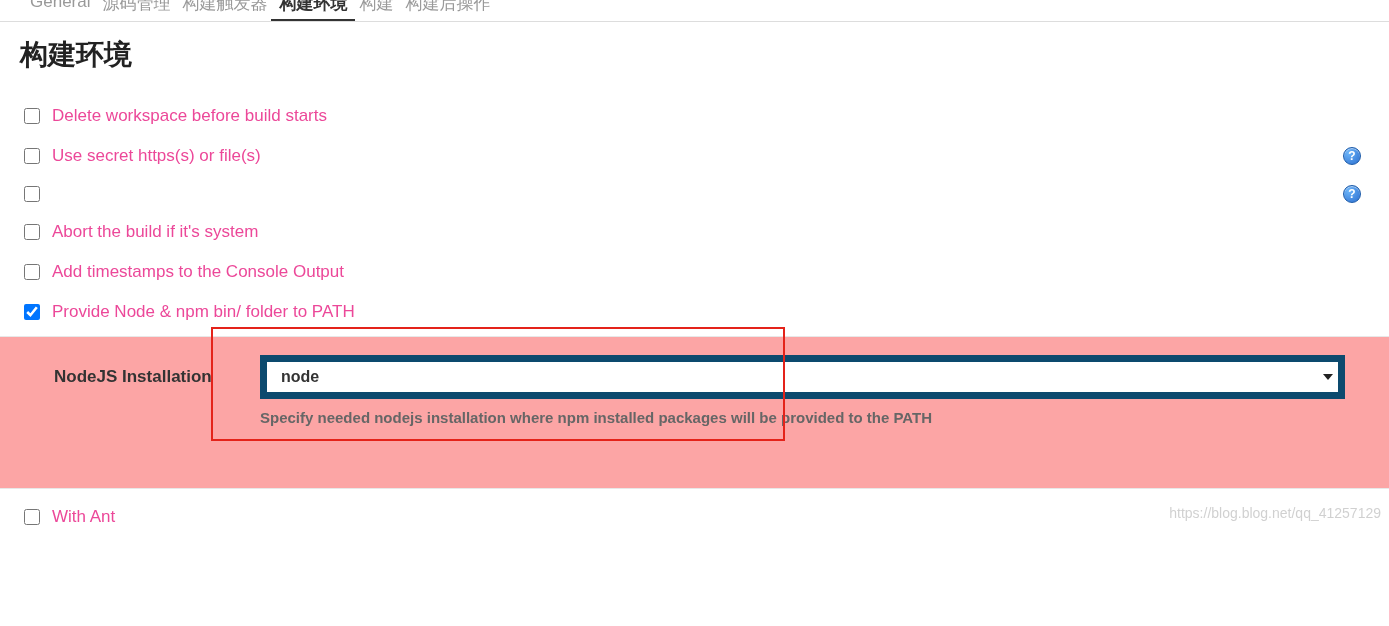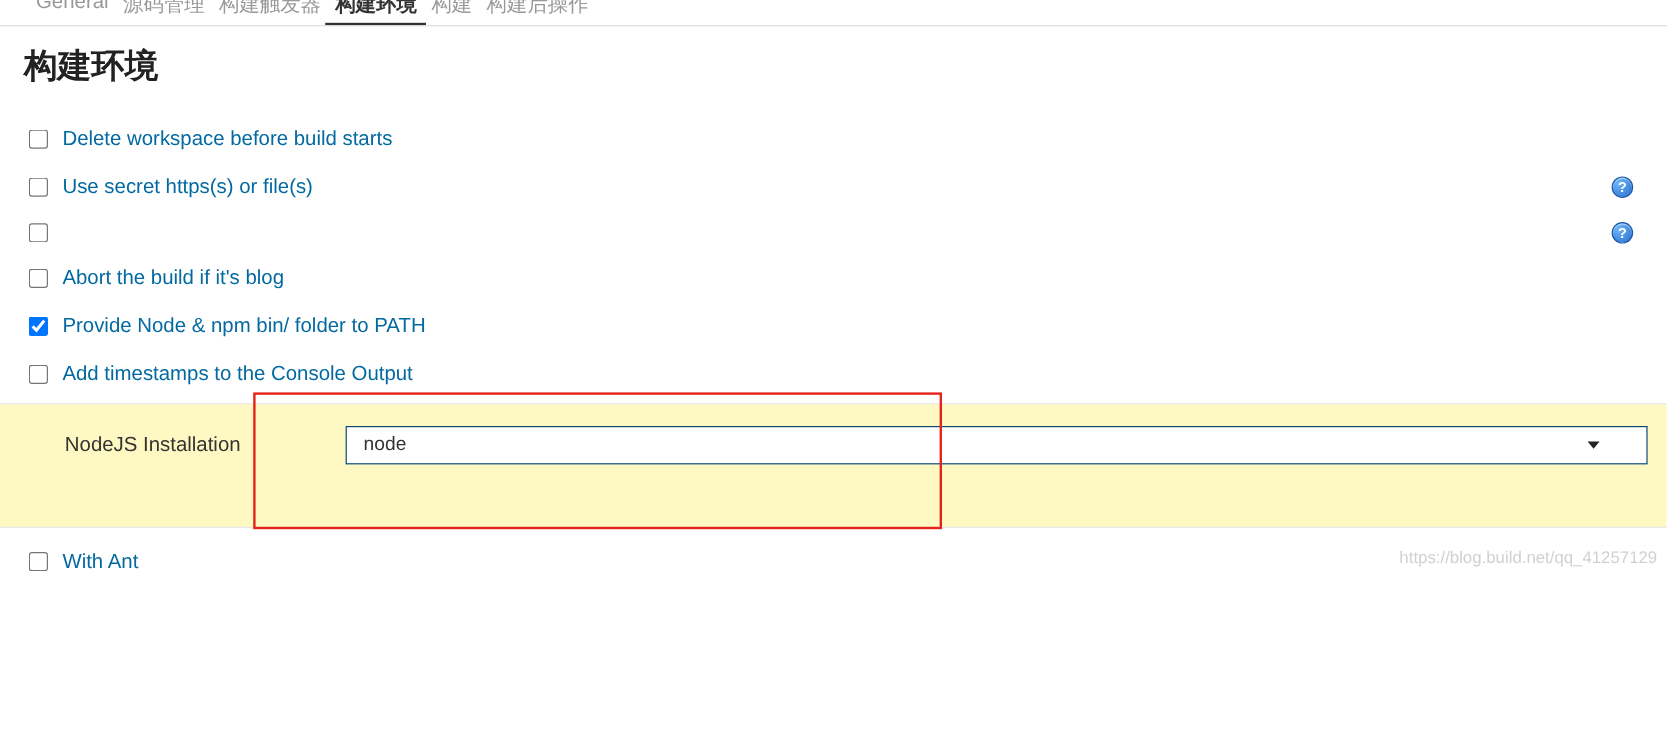--- a/index.html
+++ b/index.html
@@ -60,74 +60,74 @@
     position: relative;
   }
   .option-row input[type="checkbox"] {
     width: 16px;
     height: 16px;
     margin-right: 12px;
     cursor: pointer;
   }
   .option-label {
     font-size: 17px;
-    color: #0369a1;
+    color: #ec4899;
     cursor: pointer;
   }
   .help-icon {
     width: 18px;
     height: 18px;
     border-radius: 50%;
     background: radial-gradient(circle at 30% 30%, #6cb5f9, #2b6ecf);
     border: 1px solid #1a5aaa;
     color: #fff;
     font-size: 12px;
     font-weight: bold;
     display: inline-flex;
     align-items: center;
     justify-content: center;
     position: absolute;
     right: 8px;
     cursor: pointer;
     box-shadow: inset 0 1px 1px rgba(255,255,255,0.6);
   }
   .nested-panel {
-    background: #fef9c3;
+    background: #fca5a5;
     border-top: 1px solid #e8e8e8;
     border-bottom: 1px solid #e8e8e8;
     margin: 4px -20px 8px -24px;
     padding: 18px 44px 22px 54px;
+    font-weight: bold;
   }
   .form-row {
     display: flex;
     align-items: center;
     margin-bottom: 10px;
   }
   .form-label {
     width: 206px;
     font-size: 17px;
     color: #333;
     flex-shrink: 0;
   }
   .select-wrap {
     flex: 1;
     position: relative;
   }
   .select {
     width: 100%;
-    height: 32px;
+    height: 44px;
     background: #fff;
-    border: 1px solid #0c4a6e;
+    border: 7px solid #0c4a6e;
     padding: 0 36px 0 14px;
     font-size: 16px;
     color: #333;
     display: flex;
     align-items: center;
     cursor: pointer;
-    margin-left: 28px;
   }
   .select-arrow {
     position: absolute;
     right: 12px;
     top: 50%;
     transform: translateY(-50%);
     width: 0;
     height: 0;
     border-left: 5px solid transparent;
     border-right: 5px solid transparent;
@@ -185,52 +185,53 @@
     <span class="help-icon">?</span>
   </div>
 
   <div class="option-row">
     <input type="checkbox" style="">
     <span class="help-icon">?</span>
   </div>
 
   <div class="option-row">
     <input type="checkbox" style="">
-    <span class="option-label">Abort the build if it's blog</span>
+    <span class="option-label">Abort the build if it's system</span>
+  </div>
+
+  <div class="option-row">
+    <input type="checkbox" style="">
+    <span class="option-label">Add timestamps to the Console Output</span>
   </div>
 
   <div class="option-row">
     <input type="checkbox" checked="" style="">
     <span class="option-label">Provide Node &amp; npm bin/ folder to PATH</span>
-  </div>
-
-  <div class="option-row">
-    <input type="checkbox" style="">
-    <span class="option-label">Add timestamps to the Console Output</span>
   </div>
 
   <div class="nested-panel">
 
     <div class="form-row">
       <div class="form-label">NodeJS Installation</div>
       <div class="select-wrap">
         <div class="select">node</div>
         <div class="select-arrow"></div>
       </div>
     </div>
+    <div class="help-text">Specify needed nodejs installation where npm installed packages will be provided to the PATH</div>
 
     <div class="form-row">
     </div>
 
     <div class="form-row" style="margin-top:20px;margin-bottom:0">
     </div>
 
   </div>
 
   <div class="option-row" style="padding-bottom:0">
     <input type="checkbox" style="">
     <span class="option-label">With Ant</span>
   </div>
 
 </div>
 
 <div class="red-box"></div>
-<div class="watermark">https://blog.build.net/qq_41257129</div>
+<div class="watermark">https://blog.blog.net/qq_41257129</div>
 
 </body></html>

